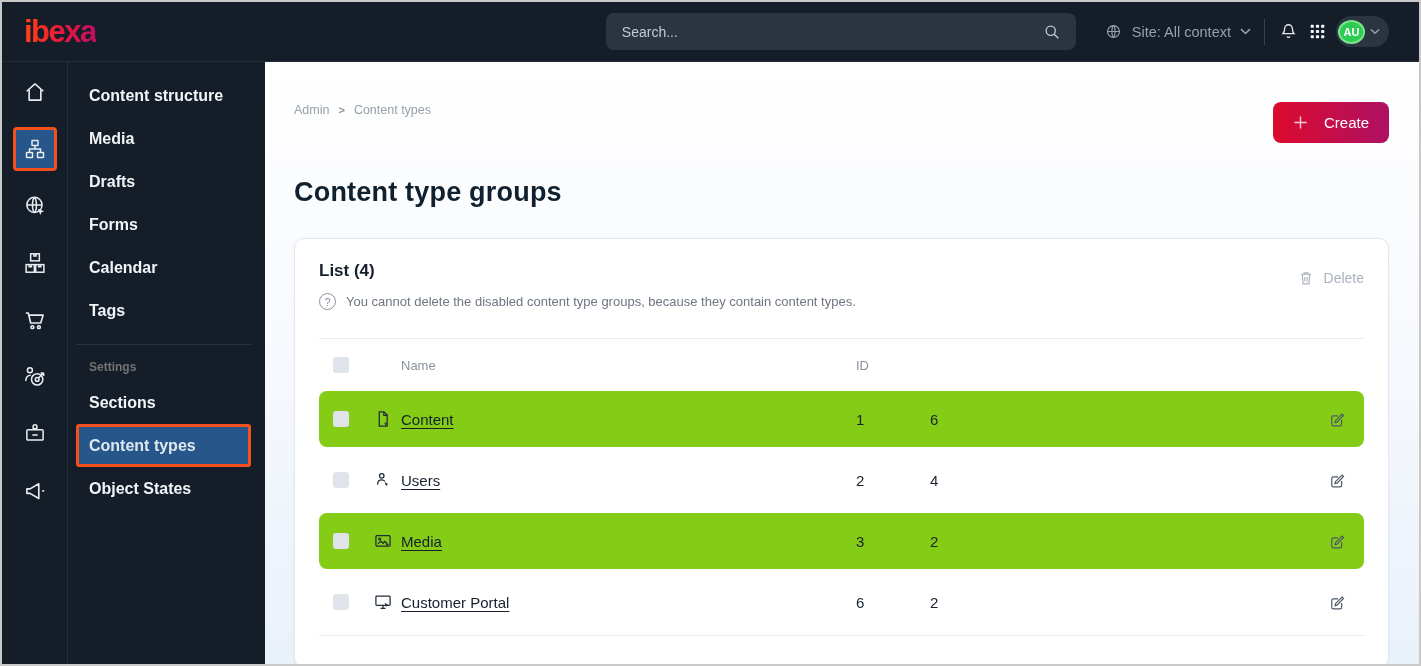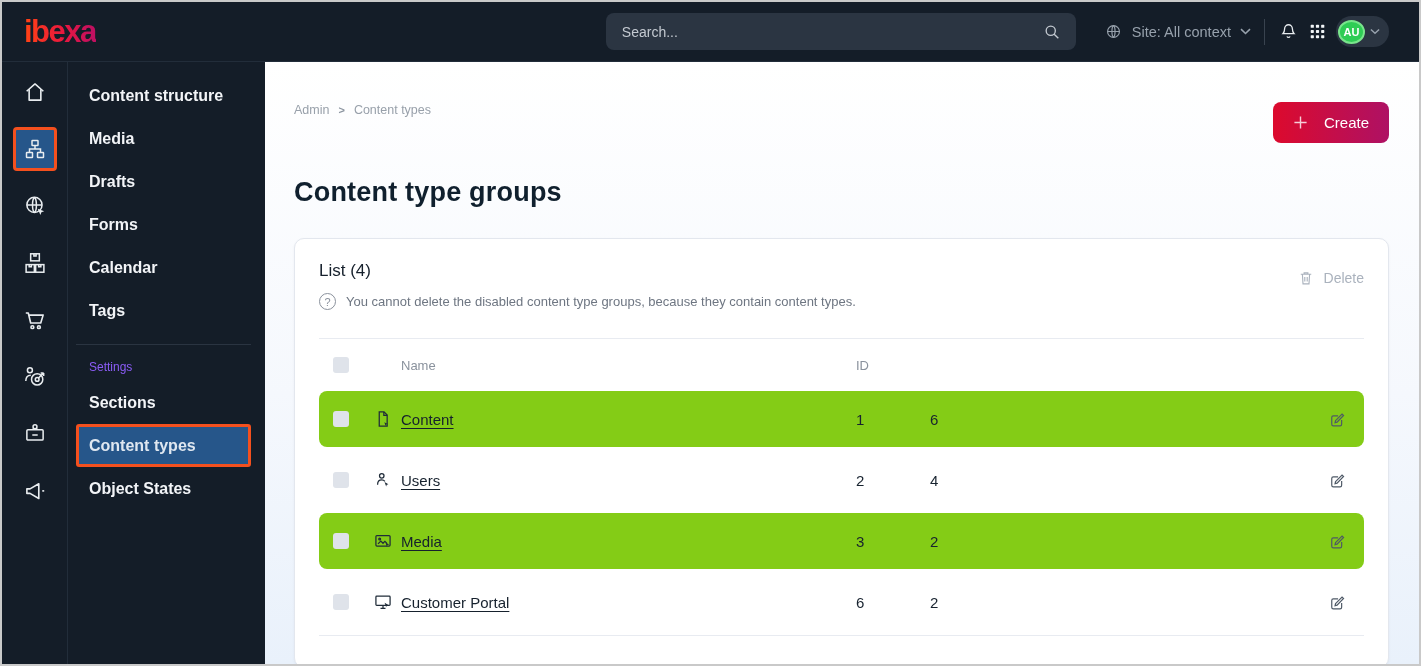--- a/index.html
+++ b/index.html
@@ -36,37 +36,37 @@
   .rail-item{ width:44px; height:44px; margin-bottom:13px; border-radius:4px;
               display:flex; align-items:center; justify-content:center; color:#e8ecef; }
   .rail-item.active{ background:#26568a; border:3px solid #f4501e; }
 
   .sidebar{ width:198px; background:#141d28; border-left:1px solid #222d3a; flex-shrink:0;
             padding:12px 14px 12px 8px; display:flex; flex-direction:column; }
   .side-item{ height:43px; display:flex; align-items:center; padding:0 13px; border-radius:3px;
               color:#f2f4f7; font-size:16px; font-weight:600; }
   .side-item.active{ background:#26568a; border:3px solid #f4501e; padding:0 10px; color:#dfe7f0; }
   .side-divider{ border-top:1px solid #2a3441; margin:12px 0 0; }
-  .side-label{ font-size:12px; color:#8b5cf6; font-weight:400; padding:15px 13px 7px; }
+  .side-label{ font-size:12px; color:#737373; font-weight:700; padding:15px 13px 7px; }
 
   
   .main{ flex:1; background:linear-gradient(180deg,#ffffff 0%,#f5f8fd 55%,#e9f1fb 100%);
          padding:0 30px 0 29px; overflow:hidden; }
   .main-head{ display:flex; justify-content:space-between; align-items:flex-start; padding-top:36px; }
   .breadcrumb{ display:flex; align-items:center; gap:9px; font-size:12.5px; color:#98a0aa; padding-top:5px; }
   .crumb-sep{ font-size:11px; font-weight:bold; color:#8d96a1; }
   .create-btn{ background:linear-gradient(90deg,#dc0a2d,#ae1164); border:none; color:#fff; font-size:15px;
                font-family:"Liberation Sans",sans-serif; height:41px; padding:0 20px; border-radius:8px;
                display:flex; align-items:center; gap:16px; margin-top:4px; cursor:pointer; }
   .page-title{ margin-top:34px; font-size:27px; font-weight:800; color:#10202e; letter-spacing:.2px; }
 
   .card{ margin-top:30px; background:#fff; border:1px solid #e3e7ee; border-radius:10px;
          padding:22px 24px 26px; height:430px; box-shadow:0 1px 3px rgba(20,40,80,.05); }
   .card-head{ display:flex; justify-content:space-between; align-items:flex-start; }
-  .card-title{ font-size:17px; font-weight:400; color:#16202c; }
+  .card-title{ font-size:17px; font-weight:700; color:#16202c; }
   .card-info{ margin-top:12px; display:flex; align-items:center; gap:10px; color:#6e7682; font-size:13px; }
   .qmark{ width:17px; height:17px; border:1.3px solid #8a919c; border-radius:50%; color:#8a919c;
           font-size:11px; display:inline-flex; align-items:center; justify-content:center; flex-shrink:0; }
   .delete-btn{ display:flex; align-items:center; gap:9px; color:#aab2bd; font-size:14px; margin-top:8px;
                background:none; border:none; font-family:"Liberation Sans",sans-serif; }
 
   .table{ margin-top:28px; }
   .thead-line,.tbottom-line{ border-top:1px solid #e8ebf1; }
   .trow{ display:grid; grid-template-columns:40px 28px 455px 74px 1fr 40px; align-items:center;
          padding:0 8px 0 14px; }

